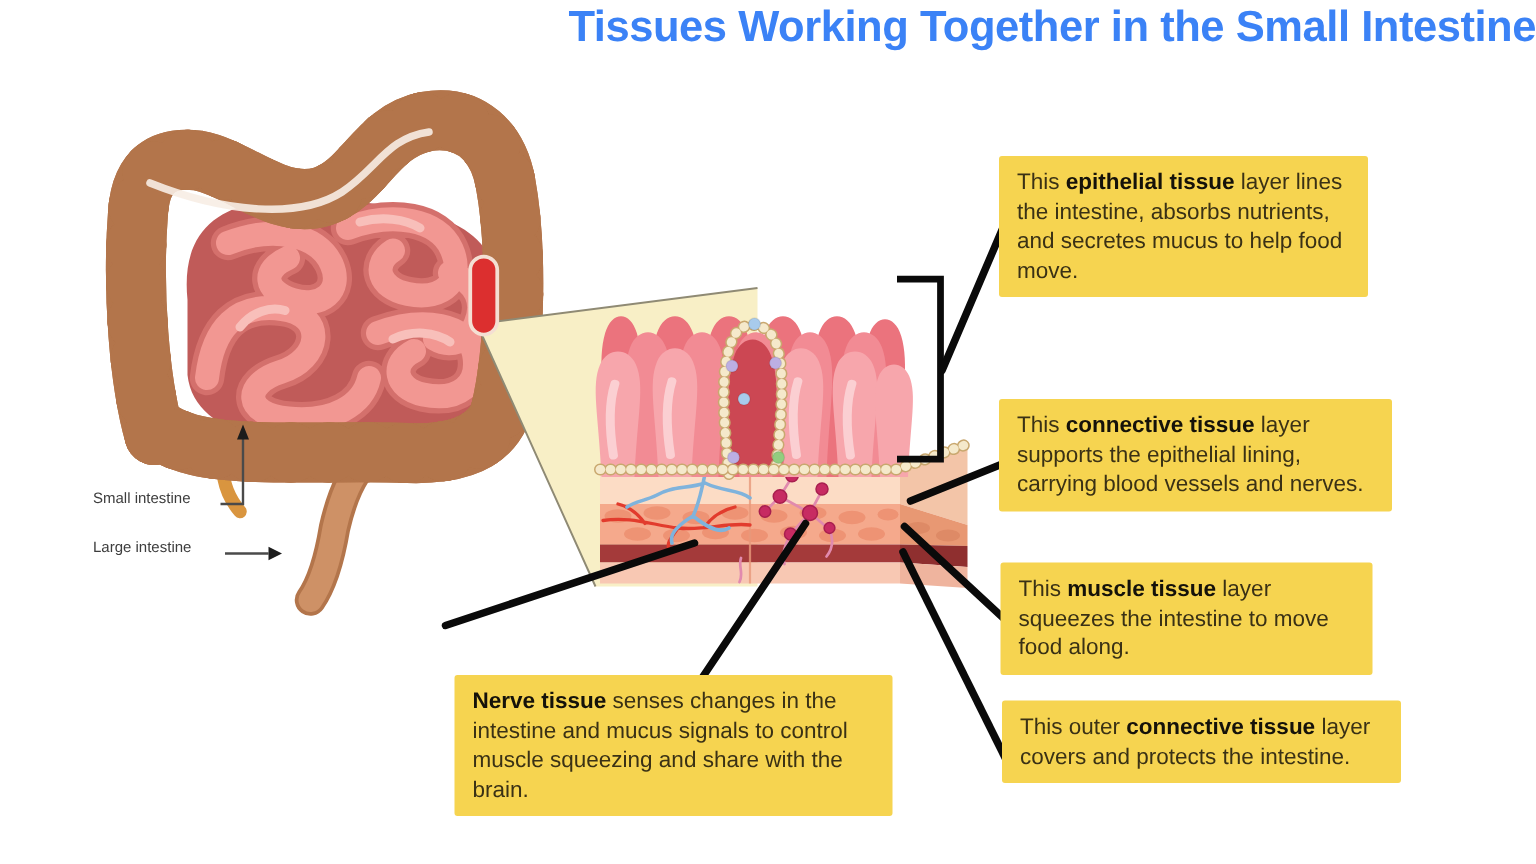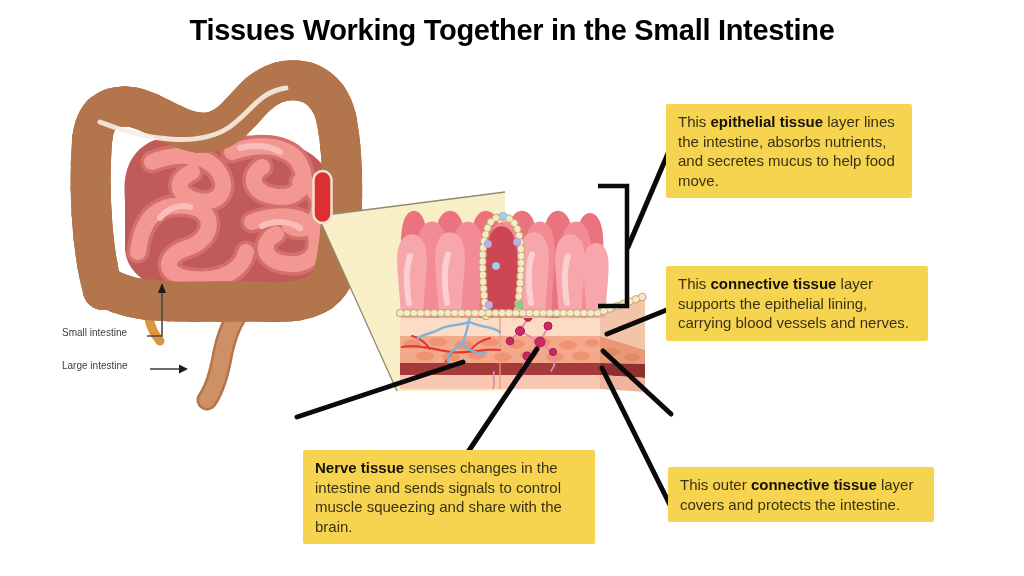--- a/index.html
+++ b/index.html
@@ -2,22 +2,22 @@
 <html><head>
 <meta charset="utf-8">
 <style>
   html,body{margin:0;padding:0;background:#ffffff;}
   .stage{
     position:relative;width:1024px;height:576px;overflow:hidden;
     background:#ffffff;font-family:"Liberation Sans",sans-serif;
   }
   .stage svg{position:absolute;left:0;top:0;}
   .title{
-    position:absolute;left:0;top:14px;width:100%;text-align:center;
-    font-size:29px;font-weight:bold;color:#000000;letter-spacing:-0.3px;
+    position:absolute;left:0;top:2px;width:100%;text-align:right;
+    font-size:29px;font-weight:bold;color:#3b82f6;letter-spacing:-0.3px;
   }
   .callout{
     position:absolute;background:#F6D450;border-radius:2px;
     padding:8px 12px;font-size:15px;line-height:1.3;color:#3a3115;
   }
   .callout b{font-weight:bold;color:#15120a;}
   .anat-label{
     position:absolute;font-size:10px;color:#3d3d3d;white-space:nowrap;
   }
   #box-epithelial{left:666px;top:104px;width:222px;}
@@ -192,19 +192,20 @@
 
   <div class="title">Tissues Working Together in the Small Intestine</div>
 
   <div class="anat-label" id="label-small">Small intestine</div>
   <div class="anat-label" id="label-large">Large intestine</div>
 
   <div class="callout" id="box-epithelial"><span>This </span><b>epithelial tissue</b><span> layer lines the intestine, absorbs nutrients, and secretes mucus to help food move.</span></div>
 
   <div class="callout" id="box-connective"><span>This </span><b>connective tissue</b><span> layer supports the epithelial lining, carrying blood vessels and nerves.</span></div>
 
+  <div class="callout" id="box-muscle"><span>This </span><b>muscle tissue</b><span> layer squeezes the intestine to move food along.</span></div>
 
   <div class="callout" id="box-outer"><span>This outer </span><b>connective tissue</b><span> layer covers and protects the intestine.</span></div>
 
 
-  <div class="callout" id="box-nerve"><span></span><b>Nerve tissue</b><span> senses changes in the intestine and sends signals to control muscle squeezing and share with the brain.</span></div>
+  <div class="callout" id="box-nerve"><span></span><b>Nerve tissue</b><span> senses changes in the intestine and mucus signals to control muscle squeezing and share with the brain.</span></div>
 
 </div>
 
 </body></html>

